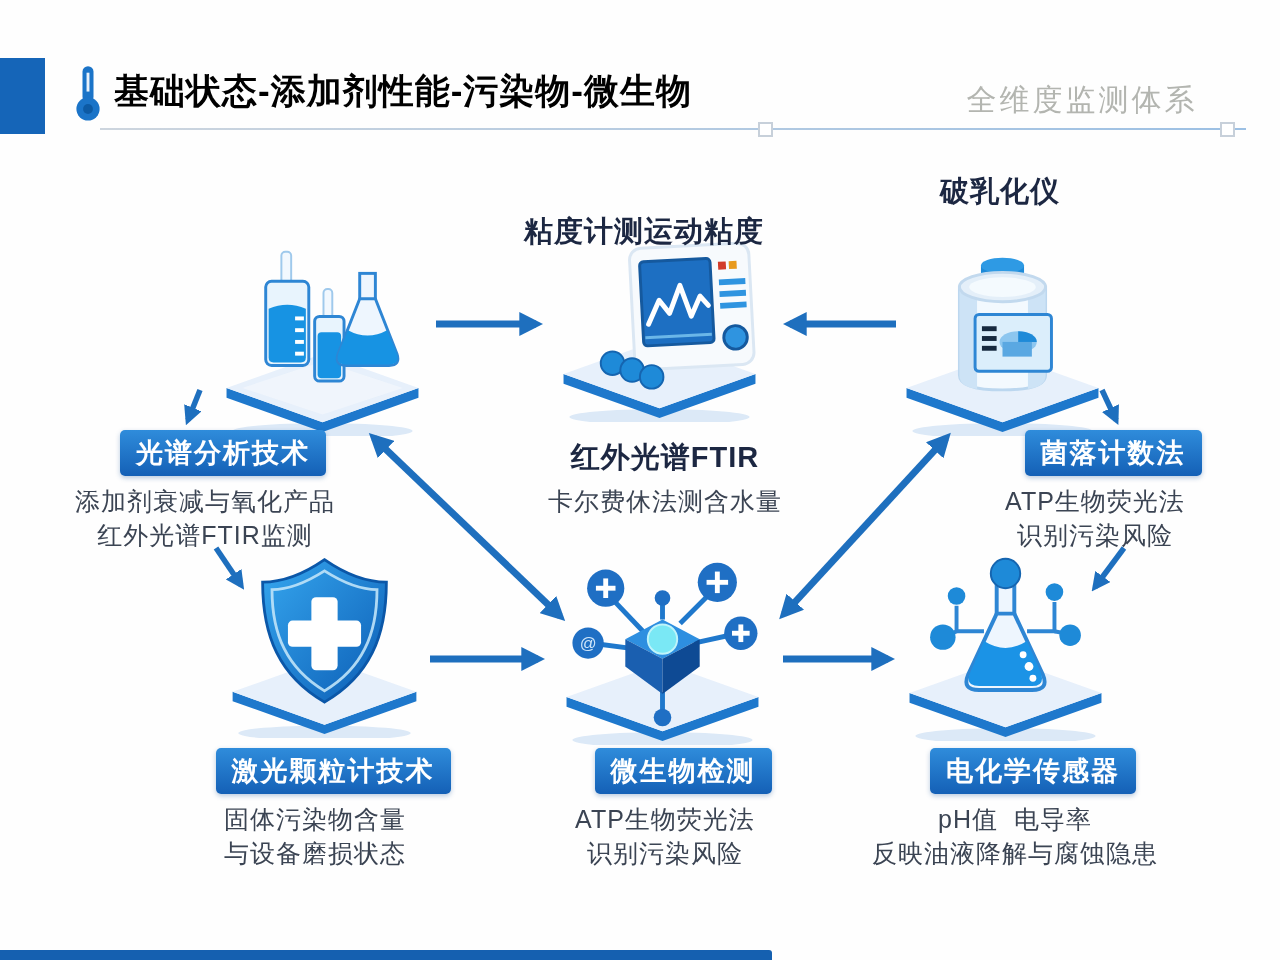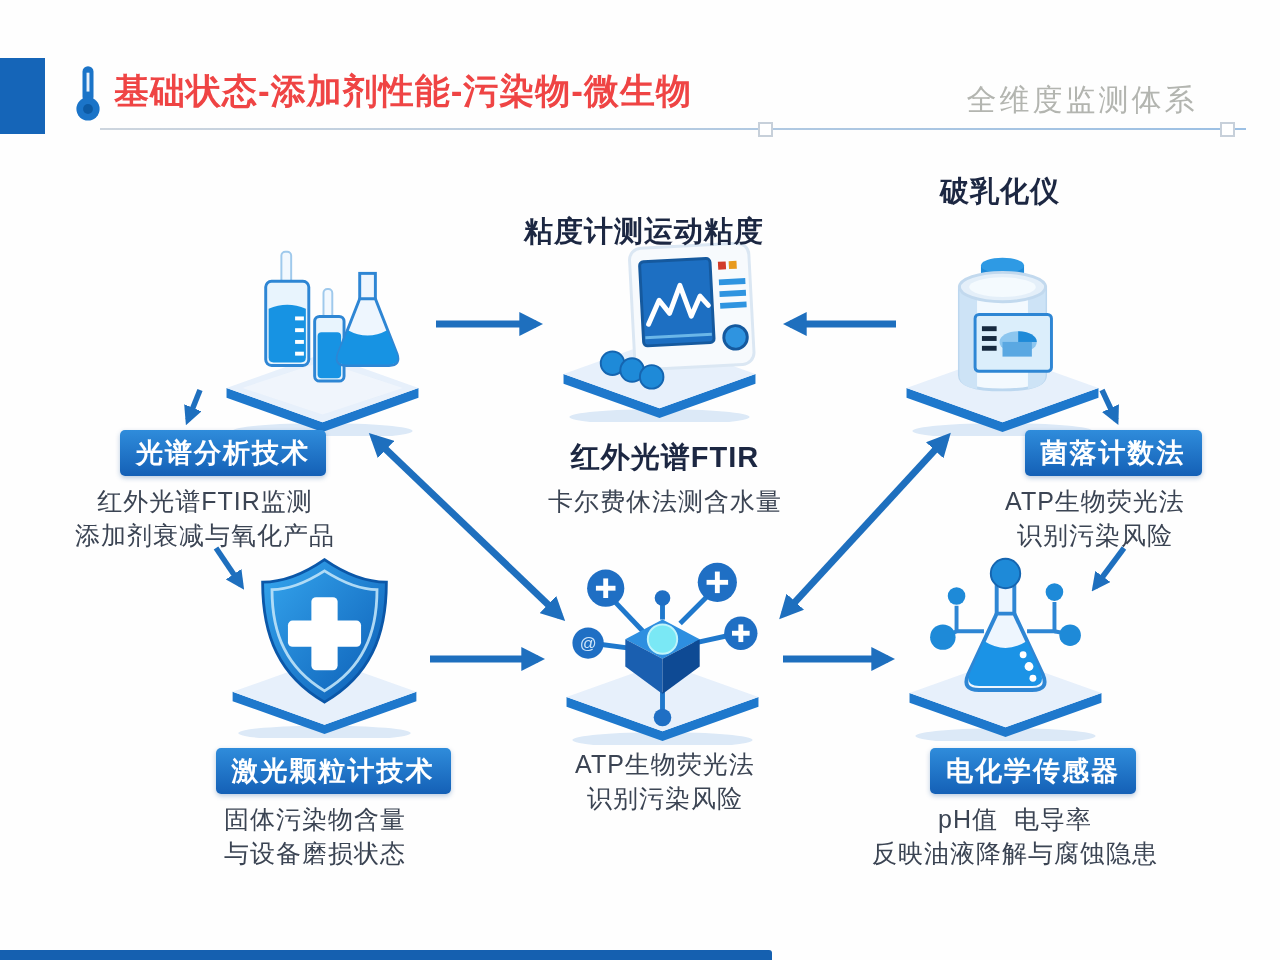--- a/index.html
+++ b/index.html
@@ -2,21 +2,21 @@
 <html><head>
 <meta charset="utf-8">
 <style>
   html,body{margin:0;padding:0;background:#ffffff;}
   body{font-family:"Liberation Sans","DejaVu Sans",sans-serif;}
   #canvas{position:relative;width:1280px;height:960px;background:#fefefe;overflow:hidden;}
 
   .left-accent{position:absolute;left:0;top:58px;width:45px;height:76px;background:#1565b8;}
 
   .app-title{position:absolute;left:114px;top:68px;font-size:35px;font-weight:bold;
-             color:#ef4444;letter-spacing:1px;white-space:nowrap;}
+             color:#000000;letter-spacing:1px;white-space:nowrap;}
   .right-title{position:absolute;left:942px;top:80px;width:280px;text-align:center;
                font-size:30px;color:#b3b5b0;letter-spacing:3px;white-space:nowrap;}
   .thermo{position:absolute;left:70px;top:64px;}
 
   .divider{position:absolute;left:100px;top:128px;width:1146px;height:2px;
            background:linear-gradient(90deg,#cdd5de,#9cc0e4);}
   .sq{position:absolute;width:11px;height:11px;background:#ffffff;border:2px solid #c7d0da;top:122px;}
   .sq1{left:758px;} .sq2{left:1220px;}
 
   .arrows{position:absolute;left:0;top:0;width:1280px;height:960px;z-index:3;pointer-events:none;}
@@ -229,42 +229,43 @@
   <div class="tblock pos-tc-text">
     <div class="ttl">粘度计测运动粘度</div>
   </div>
 
   <div class="tblock pos-tr-text">
     <div class="ttl">破乳化仪</div>
   </div>
 
   <div class="tblock pos-ml">
     <div><span class="badge">光谱分析技术</span></div>
+    <div class="line">添加剂衰减与氧化产品</div>
     <div class="line">红外光谱FTIR监测</div>
-    <div class="line">添加剂衰减与氧化产品</div>
   </div>
 
   <div class="tblock pos-mc">
     <div class="ttl">红外光谱FTIR</div>
     <div class="sub">卡尔费休法测含水量</div>
   </div>
 
   <div class="tblock pos-mr">
     <div><span class="badge">菌落计数法</span></div>
     <div class="line">ATP生物荧光法</div>
     <div class="line">识别污染风险</div>
   </div>
 
   <div class="tblock pos-bl">
     <div><span class="badge">激光颗粒计技术</span></div>
     <div class="line">固体污染物含量</div>
     <div class="line">与设备磨损状态</div>
   </div>
 
   <div class="tblock pos-bc">
+    <div><span class="badge">微生物检测</span></div>
     <div class="line">ATP生物荧光法</div>
     <div class="line">识别污染风险</div>
   </div>
 
   <div class="tblock pos-br">
     <div><span class="badge">电化学传感器</span></div>
     <div class="line">pH值  电导率</div>
     <div class="line">反映油液降解与腐蚀隐患</div>
   </div>
 

